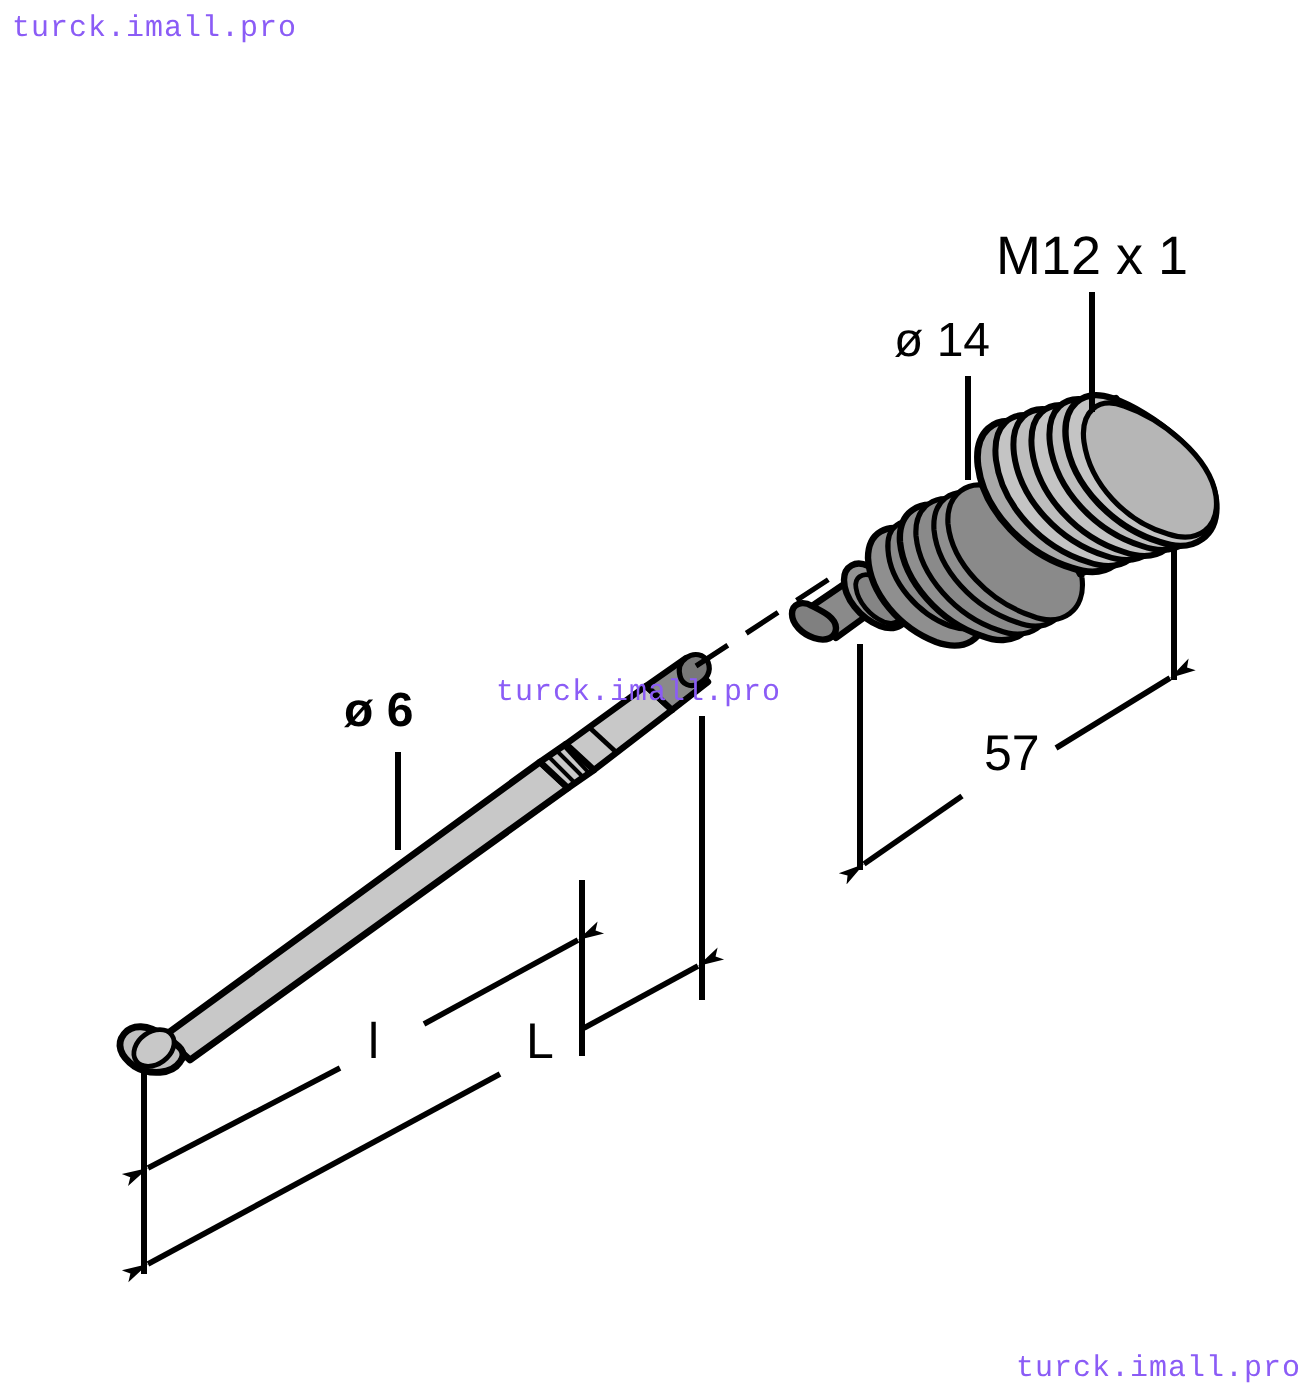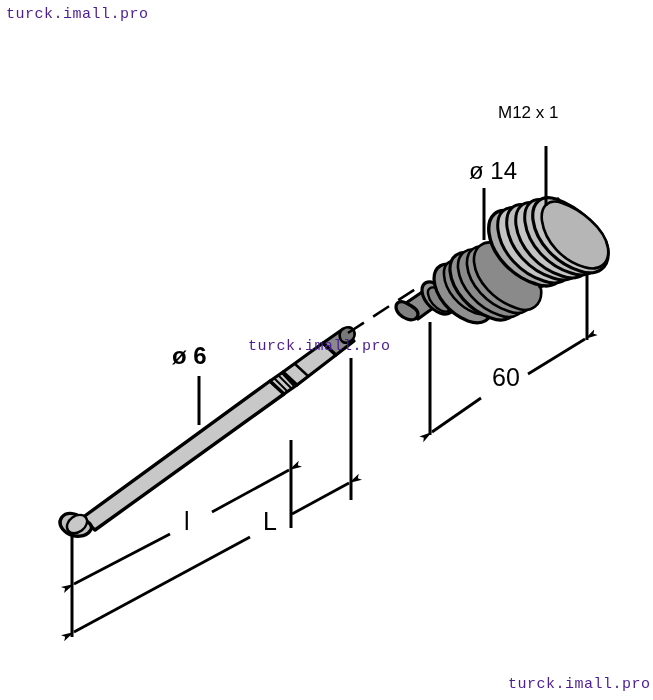--- a/index.html
+++ b/index.html
@@ -21,37 +21,37 @@
     position: absolute;
     left: 0;
     top: 0;
     width: 653px;
     height: 700px;
   }
   .wm {
     position: absolute;
     font-family: "Liberation Mono", monospace;
     font-size: 15px;
-    color: #4c1d95;
+    color: #8b5cf6;
     letter-spacing: 0.5px;
     white-space: nowrap;
     user-select: none;
   }
   #wm-tl { left: 6px;  top: 6px; }
   #wm-mid { left: 248px; top: 338px; }
   #wm-br { left: 508px; top: 676px; }
   .dimlabel {
     position: absolute;
     font-family: "Liberation Sans", sans-serif;
     color: #000000;
     white-space: nowrap;
     user-select: none;
   }
-  #lbl-m12 { left: 498px; top: 103px; font-size: 17px; letter-spacing: 0px; }
-  #lbl-d14 { left: 447px; top: 157px; font-size: 24px; margin-left: 22px; }
+  #lbl-m12 { left: 498px; top: 113px; font-size: 27px; letter-spacing: 0px; }
+  #lbl-d14 { left: 447px; top: 157px; font-size: 24px; }
   #lbl-d6  { left: 172px; top: 342px; font-size: 24px; font-weight: bold; }
   #lbl-34  { left: 492px; top: 363px; font-size: 25px; }
   #lbl-l-small { left: 184px; top: 507px; font-size: 25px; }
   #lbl-l-big   { left: 263px; top: 507px; font-size: 25px; }
 </style>
 </head>
 <body>
 
 <div id="stage">
 
@@ -187,21 +187,21 @@
     </g>
 
   </svg>
 
   <div class="dimlabel" id="lbl-m12">M12 x 1</div>
 
   <div class="dimlabel" id="lbl-d14">ø 14</div>
 
   <div class="dimlabel" id="lbl-d6">ø 6</div>
 
-  <div class="dimlabel" id="lbl-34">60</div>
+  <div class="dimlabel" id="lbl-34">57</div>
 
   <div class="dimlabel" id="lbl-l-small">l</div>
 
   <div class="dimlabel" id="lbl-l-big">L</div>
 
   <div class="wm" id="wm-tl">turck.imall.pro</div>
   <div class="wm" id="wm-mid">turck.imall.pro</div>
   <div class="wm" id="wm-br">turck.imall.pro</div>
 
 </div>

